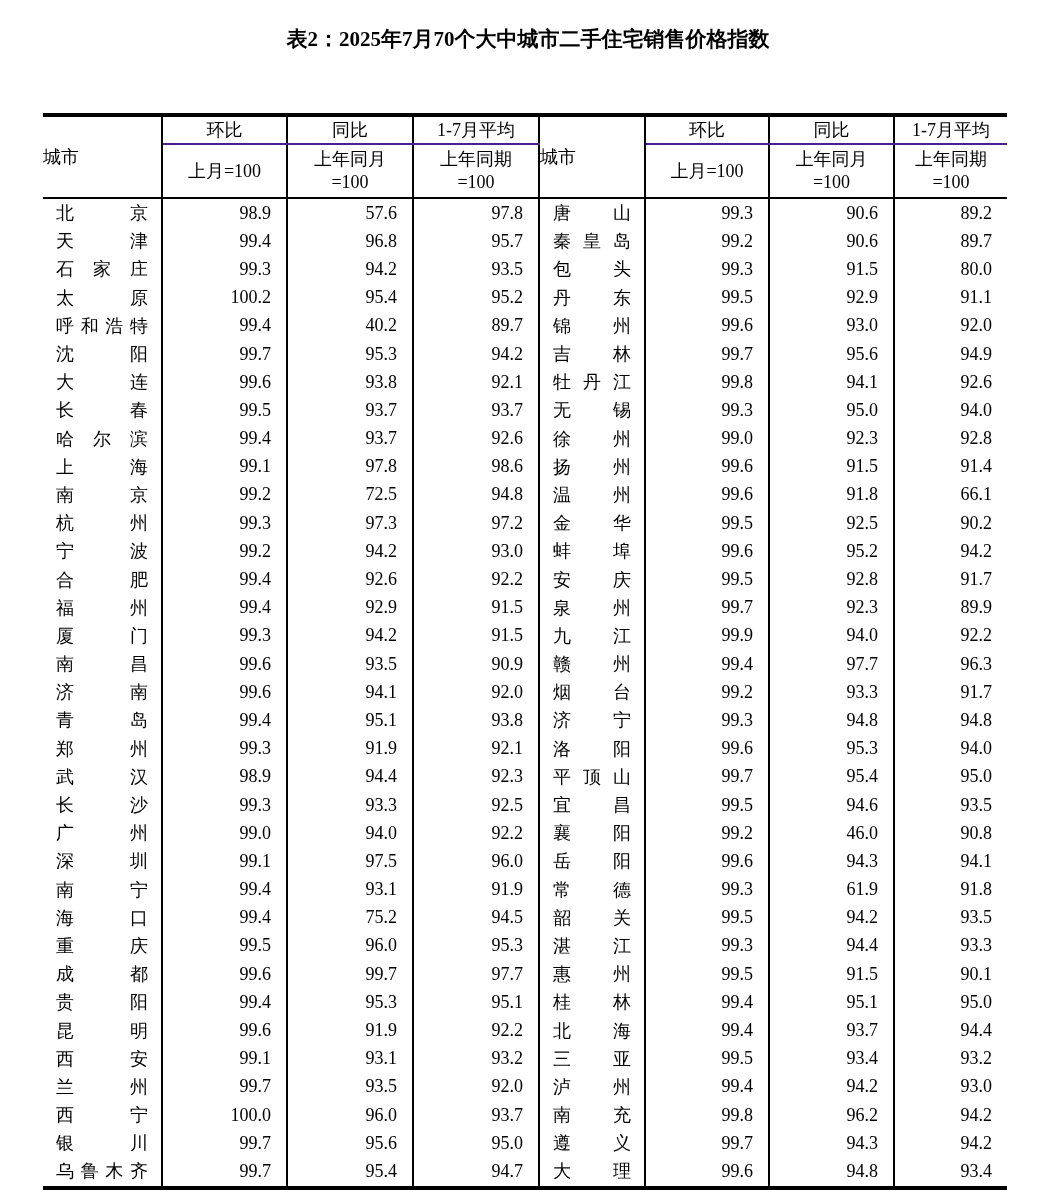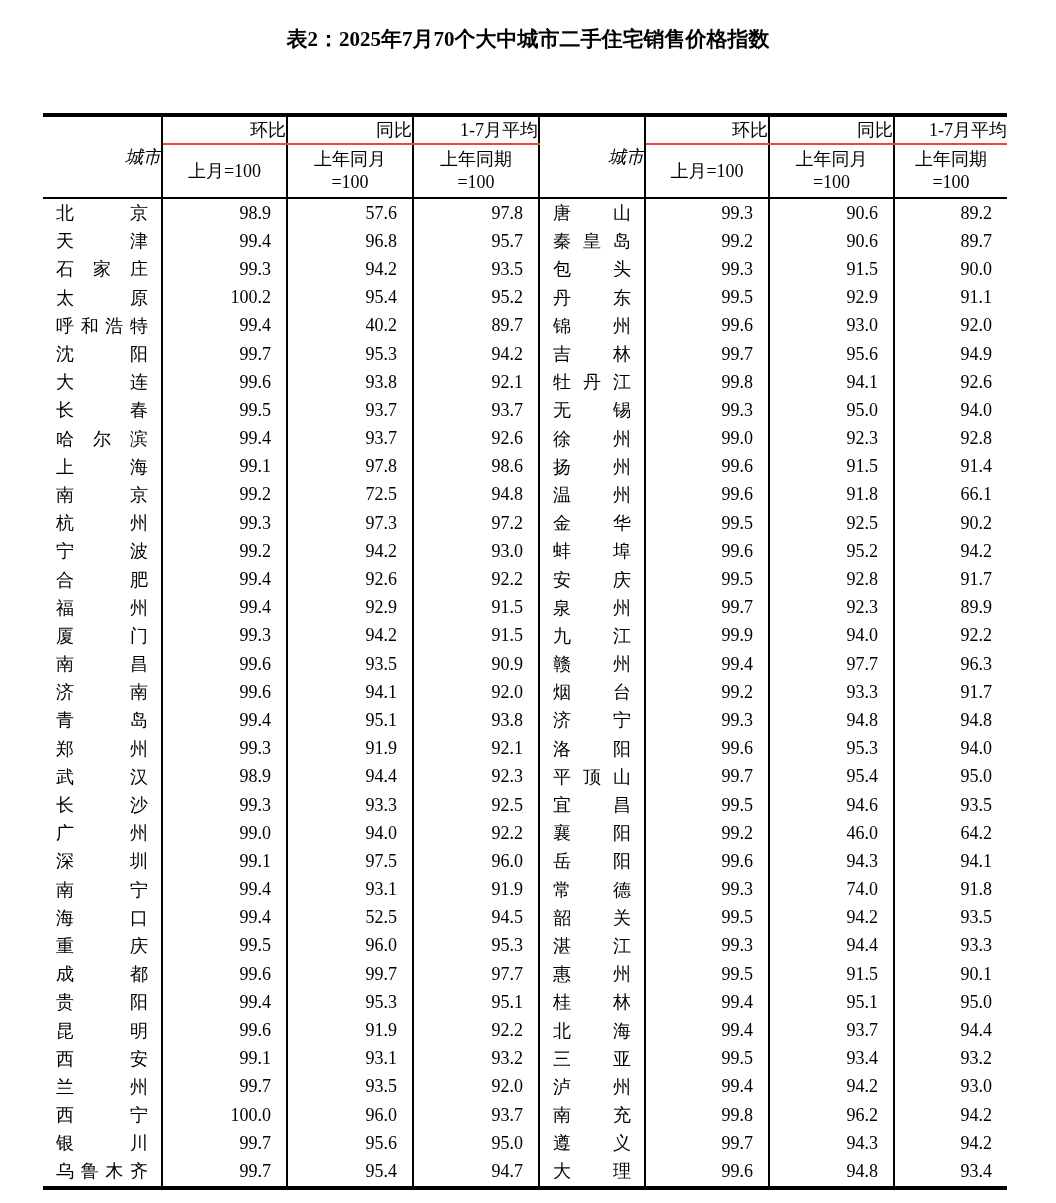--- a/index.html
+++ b/index.html
@@ -41,32 +41,31 @@
   .price-table th, .price-table td {
     padding: 0;
     font-weight: normal;
     font-size: 18px;
     vertical-align: middle;
     border-right: 2px solid #000;
   }
   .price-table th:last-child, .price-table td:last-child { border-right: none; }
   th.top-h {
     height: 26px;
-    text-align: right;
-    border-bottom: 2px solid #ef4444;
+    text-align: center;
+    border-bottom: 2px solid #4c1d95;
     line-height: 24px;
   }
   th.bot-h {
     height: 52px;
     text-align: center;
     line-height: 23px;
   }
   th.city-h {
-    text-align: right;
-    font-style: italic;
+    text-align: left;
   }
   tbody tr:first-child td { border-top: 2px solid #000; }
   td { height: 28.2px; }
   td.city { padding: 0 13px; }
   .city-flex {
     display: flex;
     justify-content: space-between;
     line-height: 28px;
   }
   .city-flex span:only-child { margin: 0 auto; }
@@ -182,21 +181,21 @@
           <td class="value">94.2</td>
           <td class="value">93.5</td>
           <td class="city">
             <div class="city-flex">
               <span>包</span>
               <span>头</span>
             </div>
           </td>
           <td class="value">99.3</td>
           <td class="value">91.5</td>
-          <td class="value">90.0</td>
+          <td class="value">80.0</td>
         </tr>
         <tr>
           <td class="city">
             <div class="city-flex">
               <span>太</span>
               <span>原</span>
             </div>
           </td>
           <td class="value">100.2</td>
           <td class="value">95.4</td>
@@ -587,21 +586,21 @@
           <td class="value">94.0</td>
           <td class="value">92.2</td>
           <td class="city">
             <div class="city-flex">
               <span>襄</span>
               <span>阳</span>
             </div>
           </td>
           <td class="value">99.2</td>
           <td class="value">46.0</td>
-          <td class="value">64.2</td>
+          <td class="value">90.8</td>
         </tr>
         <tr>
           <td class="city">
             <div class="city-flex">
               <span>深</span>
               <span>圳</span>
             </div>
           </td>
           <td class="value">99.1</td>
           <td class="value">97.5</td>
@@ -626,32 +625,32 @@
           <td class="value">99.4</td>
           <td class="value">93.1</td>
           <td class="value">91.9</td>
           <td class="city">
             <div class="city-flex">
               <span>常</span>
               <span>德</span>
             </div>
           </td>
           <td class="value">99.3</td>
-          <td class="value">74.0</td>
+          <td class="value">61.9</td>
           <td class="value">91.8</td>
         </tr>
         <tr>
           <td class="city">
             <div class="city-flex">
               <span>海</span>
               <span>口</span>
             </div>
           </td>
           <td class="value">99.4</td>
-          <td class="value">52.5</td>
+          <td class="value">75.2</td>
           <td class="value">94.5</td>
           <td class="city">
             <div class="city-flex">
               <span>韶</span>
               <span>关</span>
             </div>
           </td>
           <td class="value">99.5</td>
           <td class="value">94.2</td>
           <td class="value">93.5</td>

